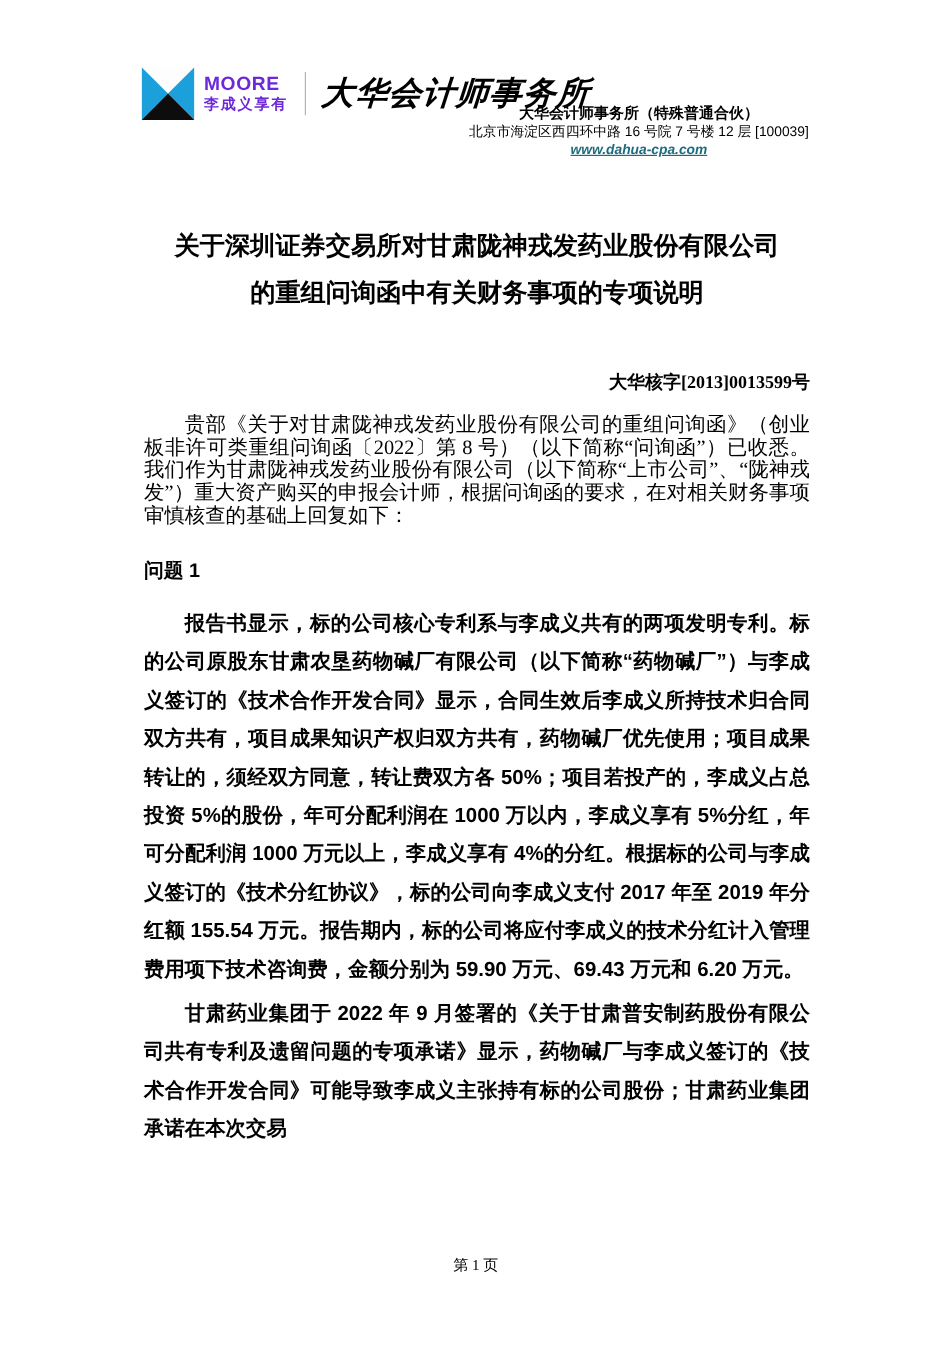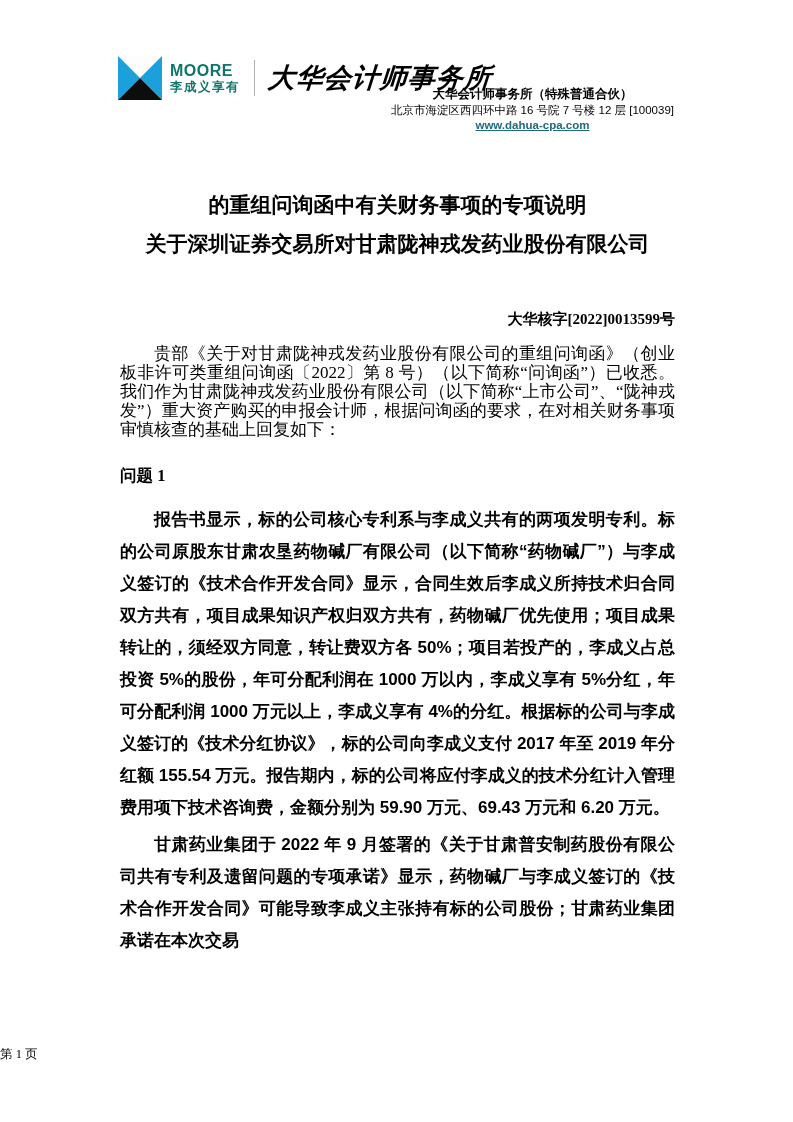--- a/index.html
+++ b/index.html
@@ -15,21 +15,21 @@
 
   
   .logo-row {
     position: absolute;
     top: 56px;
     left: 118px;
     display: flex;
     align-items: center;
   }
   .logo-mark { width: 44px; height: 44px; display: block; }
-  .brand-text { margin-left: 8px; font-family: "Liberation Sans", sans-serif; color: #0f766e; }
+  .brand-text { margin-left: 8px; font-family: "Liberation Sans", sans-serif; color: #6d28d9; }
   .brand-name { font-weight: 700; font-size: 16px; line-height: 17px; letter-spacing: 0.5px; }
   .brand-sub  { font-weight: 700; font-size: 12.5px; line-height: 16px; letter-spacing: 1.5px; }
   .logo-divider { width: 1px; height: 36px; background: #b3b3b3; margin: 0 13px 0 14px; }
   .calligraphy {
     font-size: 27px;
     font-weight: 700;
     font-style: italic;
     font-family: "DejaVu Serif", serif;
     letter-spacing: 1px;
     transform: skewX(-4deg);
@@ -41,20 +41,21 @@
     right: 119px;
     text-align: center;
     font-family: "Liberation Sans", sans-serif;
     font-size: 11.5px;
     line-height: 15.5px;
     color: #000;
   }
   .contact-firm { font-weight: 700; font-size: 12.5px; }
   .contact-website {
     color: #1e6b7d;
+    font-style: italic;
     font-weight: 700;
     text-decoration: underline;
     cursor: pointer;
   }
 
   
   main {
     position: absolute;
     top: 0;
     left: 120px;
@@ -92,36 +93,37 @@
     line-height: 19px;
     text-align: justify;
     text-indent: 34px;
   }
 
   .q-heading {
     margin: 27px 0 0 0;
     font-size: 16.5px;
     line-height: 20px;
     font-weight: 700;
-    font-family: Liberation Serif, serif;
+    font-family: Liberation Sans, sans-serif;
   }
 
   .body-para.bold {
     font-weight: 700;
     font-family: "Liberation Sans", sans-serif;
     line-height: 32px;
     margin-top: 18px;
   }
   .body-para.bold + .body-para.bold { margin-top: 5px; }
 
   .page-footer {
     position: absolute;
     bottom: 60px;
     left: 0;
     width: 100%;
+    text-align: center;
     font-size: 12.5px;
     line-height: 16px;
   }
 </style>
 </head>
 <body>
 
 <div class="page">
 
   <header>
@@ -144,25 +146,25 @@
       <div class="contact-firm">大华会计师事务所（特殊普通合伙）</div>
       <div class="contact-address">北京市海淀区西四环中路 16 号院 7 号楼 12 层 [100039]</div>
       <div>
         <span class="contact-website">www.dahua-cpa.com</span>
       </div>
     </div>
   </header>
 
   <main>
     <h1 class="title">
+      <span class="title-line">关于深圳证券交易所对甘肃陇神戎发药业股份有限公司</span>
       <span class="title-line">的重组问询函中有关财务事项的专项说明</span>
-      <span class="title-line">关于深圳证券交易所对甘肃陇神戎发药业股份有限公司</span>
     </h1>
 
-    <div class="doc-number">大华核字[2022]0013599号</div>
+    <div class="doc-number">大华核字[2013]0013599号</div>
 
 
     <p class="body-para">贵部《关于对甘肃陇神戎发药业股份有限公司的重组问询函》（创业板非许可类重组问询函〔2022〕第 8 号）（以下简称“问询函”）已收悉。我们作为甘肃陇神戎发药业股份有限公司（以下简称“上市公司”、“陇神戎发”）重大资产购买的申报会计师，根据问询函的要求，在对相关财务事项审慎核查的基础上回复如下：</p>
 
     <h2 class="q-heading">问题 1</h2>
 
     <p class="body-para bold">报告书显示，标的公司核心专利系与李成义共有的两项发明专利。标的公司原股东甘肃农垦药物碱厂有限公司（以下简称“药物碱厂”）与李成义签订的《技术合作开发合同》显示，合同生效后李成义所持技术归合同双方共有，项目成果知识产权归双方共有，药物碱厂优先使用；项目成果转让的，须经双方同意，转让费双方各 50%；项目若投产的，李成义占总投资 5%的股份，年可分配利润在 1000 万以内，李成义享有 5%分红，年可分配利润 1000 万元以上，李成义享有 4%的分红。根据标的公司与李成义签订的《技术分红协议》，标的公司向李成义支付 2017 年至 2019 年分红额 155.54 万元。报告期内，标的公司将应付李成义的技术分红计入管理费用项下技术咨询费，金额分别为 59.90 万元、69.43 万元和 6.20 万元。</p>
 
     <p class="body-para bold">甘肃药业集团于 2022 年 9 月签署的《关于甘肃普安制药股份有限公司共有专利及遗留问题的专项承诺》显示，药物碱厂与李成义签订的《技术合作开发合同》可能导致李成义主张持有标的公司股份；甘肃药业集团承诺在本次交易</p>
   </main>

